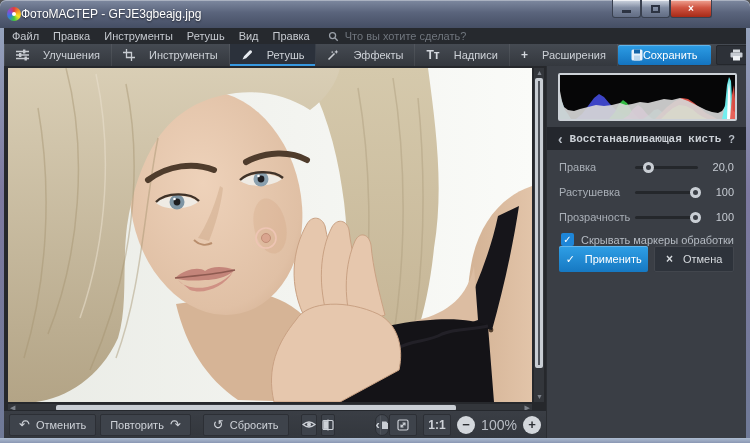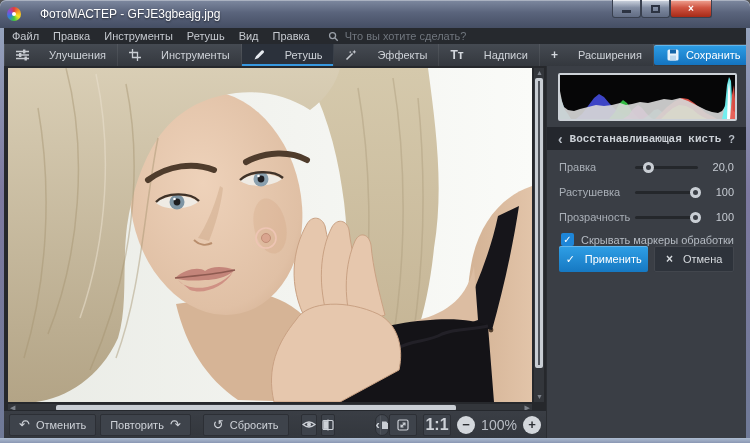--- a/index.html
+++ b/index.html
@@ -10,48 +10,48 @@
 
   
   .titlebar { position:absolute; left:0; top:0; width:750px; height:28px;
     background:linear-gradient(180deg,#7e89a0 0%,#5a647c 45%,#454e64 100%);
     border-radius:6px 6px 0 0; display:flex; align-items:center; padding-left:7px;
     box-shadow:inset 0 1px 0 rgba(255,255,255,.35); }
   .app-logo { width:14px; height:14px; border-radius:50%; position:relative; flex:0 0 auto;
     background:conic-gradient(#e23c3c,#f59a23,#f5e623,#3fc93f,#2f7fe0,#8a4bd4,#e23c3c); }
   .app-logo::after{ content:""; position:absolute; left:5px; top:5px; width:4px; height:4px;
     border-radius:50%; background:#fff; }
-  .title-text { color:#fff; font-size:12px; margin-left:19px; text-shadow:0 1px 2px rgba(0,0,0,.6); }
+  .title-text { color:#fff; font-size:12px; margin-left:0; text-shadow:0 1px 2px rgba(0,0,0,.6); }
   .win-controls { position:absolute; right:38px; top:0; display:flex; }
   .win-btn { width:29px; height:18px; border:1px solid #39404f; border-top:none; border-radius:0 0 3px 3px;
     background:linear-gradient(180deg,rgba(235,240,248,.75),rgba(150,162,182,.55) 45%,rgba(110,122,145,.55));
     display:flex; align-items:center; justify-content:center; color:#2c3342; font-weight:bold; font-size:10px;
     box-shadow:inset 0 1px 0 rgba(255,255,255,.6); cursor:default; }
   .win-btn.close { width:42px;
     background:linear-gradient(180deg,#f0a494,#d05542 45%,#a72a17); color:#fff; }
   .min-glyph { width:9px; height:3px; background:#2c3342; margin-top:6px; }
   .max-glyph { width:9px; height:8px; border:2px solid #2c3342; }
 
   
   .menubar { position:absolute; left:4px; top:28px; width:742px; height:16px; background:#26292e;
     display:flex; align-items:center; gap:14px; padding-left:8px; color:#c6cad0; }
   .menu-item { cursor:default; }
   .searchbox { display:flex; align-items:center; gap:6px; color:#70767e; margin-left:4px; }
 
   
   .tabbar { position:absolute; left:4px; top:44px; width:742px; height:22px;
     background:linear-gradient(180deg,#454a52,#34383e); display:flex; align-items:stretch; }
-  .tab { display:flex; align-items:center; gap:20px; padding:0 11px; color:#ced2d8;
+  .tab { display:flex; align-items:center; gap:14px; padding:0 11px; color:#ced2d8;
     border-right:1px solid rgba(255,255,255,.07); cursor:pointer;text-align:center; }
   .tab:first-child{ border-left:1px solid rgba(255,255,255,.07); }
   .tab.active { background:#2b313b; box-shadow:inset 0 -2px 0 #3698e0; }
   .tab svg { flex:0 0 auto; }
   .tab-glyph { font-weight:bold; font-size:12px; color:#d4d8de; }
   .top-actions { margin-left:auto; display:flex; gap:5px; align-items:center; padding-right:4px; }
-  .btn-save { display:flex; align-items:center; gap:7px; height:20px; padding:0 13px; border-radius:2px;
+  .btn-save { display:flex; align-items:center; height:20px; padding:0 13px; border-radius:2px;
     background:linear-gradient(180deg,#2d9de5,#1474c0); color:#fff; cursor:pointer;
     box-shadow:inset 0 1px 0 rgba(255,255,255,.25); }
   .btn-print { display:flex; align-items:center; gap:7px; height:20px; padding:0 13px; border-radius:2px;
     background:#2d3138; color:#d5d9de; cursor:pointer; border:1px solid #24272c; }
 
   
   .content { position:absolute; left:4px; top:66px; width:742px; height:372px; background:#26282c; }
   .canvas { position:absolute; left:0; top:0; width:542px; height:372px; }
   .photo { position:absolute; left:4px; top:2px; width:524px; height:334px; overflow:hidden; background:#f1f2ee; cursor:crosshair; }
   .photo svg { display:block; }
@@ -73,21 +73,21 @@
   .pill { margin-left:36px; height:22px; display:flex; align-items:center; background:#42474f;
     border:1px solid #2c2f35; border-radius:11px; overflow:hidden; }
   .pill > div { width:21px; height:100%; display:flex; align-items:center; justify-content:center; cursor:pointer; }
   .pill > div + div { border-left:1px solid rgba(255,255,255,.08); }
   .pill .chev { font-size:13px; font-weight:bold; color:#cfd3d9; }
   .zoom-group { margin-left:auto; display:flex; align-items:center; gap:6px; }
   .zoom-circle { width:18px; height:18px; border-radius:50%; background:#d3d7dc; color:#2b2e33;
     display:flex; align-items:center; justify-content:center; font-size:13px; font-weight:bold; cursor:pointer; }
   .zoom-label { width:36px; text-align:center; color:#b9bec5; font-size:14px; }
   .btn-11 { width:28px; height:22px; display:flex; align-items:center; justify-content:center;
-    background:#3e434b; border:1px solid #2c2f35; border-radius:2px; font-size:16px; font-weight:bold; cursor:pointer;}
+    background:#3e434b; border:1px solid #2c2f35; border-radius:2px; font-size:12px; font-weight:bold; cursor:pointer;}
 
   
   .panel { position:absolute; left:542px; top:0; width:200px; height:372px; background:#3a3e45;
     border-left:1px solid #2a2d32; }
   .histogram { margin:7px 9px 6px 11px; height:48px; background:#060607; border:2px solid #ccd1d7;
     border-radius:2px; overflow:hidden; }
   .panel-header { height:23px; background:#24272d; display:flex; align-items:center; padding:0 11px;
     color:#ccd1d7; }
   .panel-back { font-size:14px; font-weight:bold; color:#b9bfc7; cursor:pointer; }
   .panel-title { flex:1; text-align:center; font-weight:bold;font-family:Liberation Mono, monospace; }

